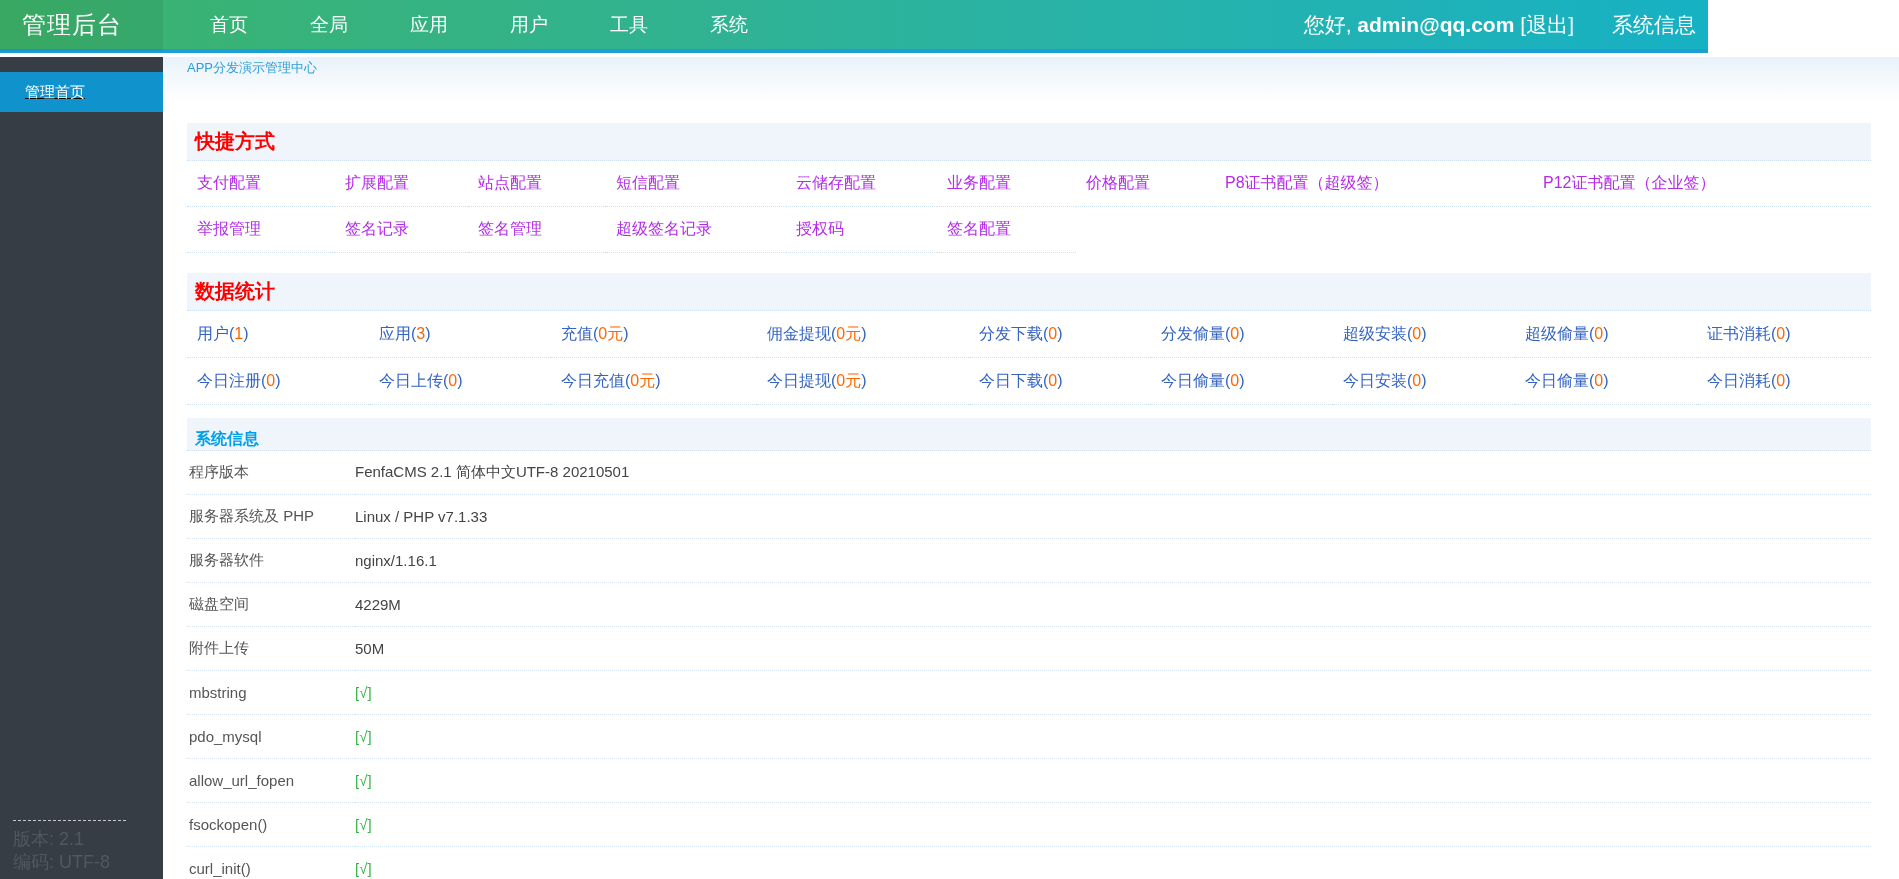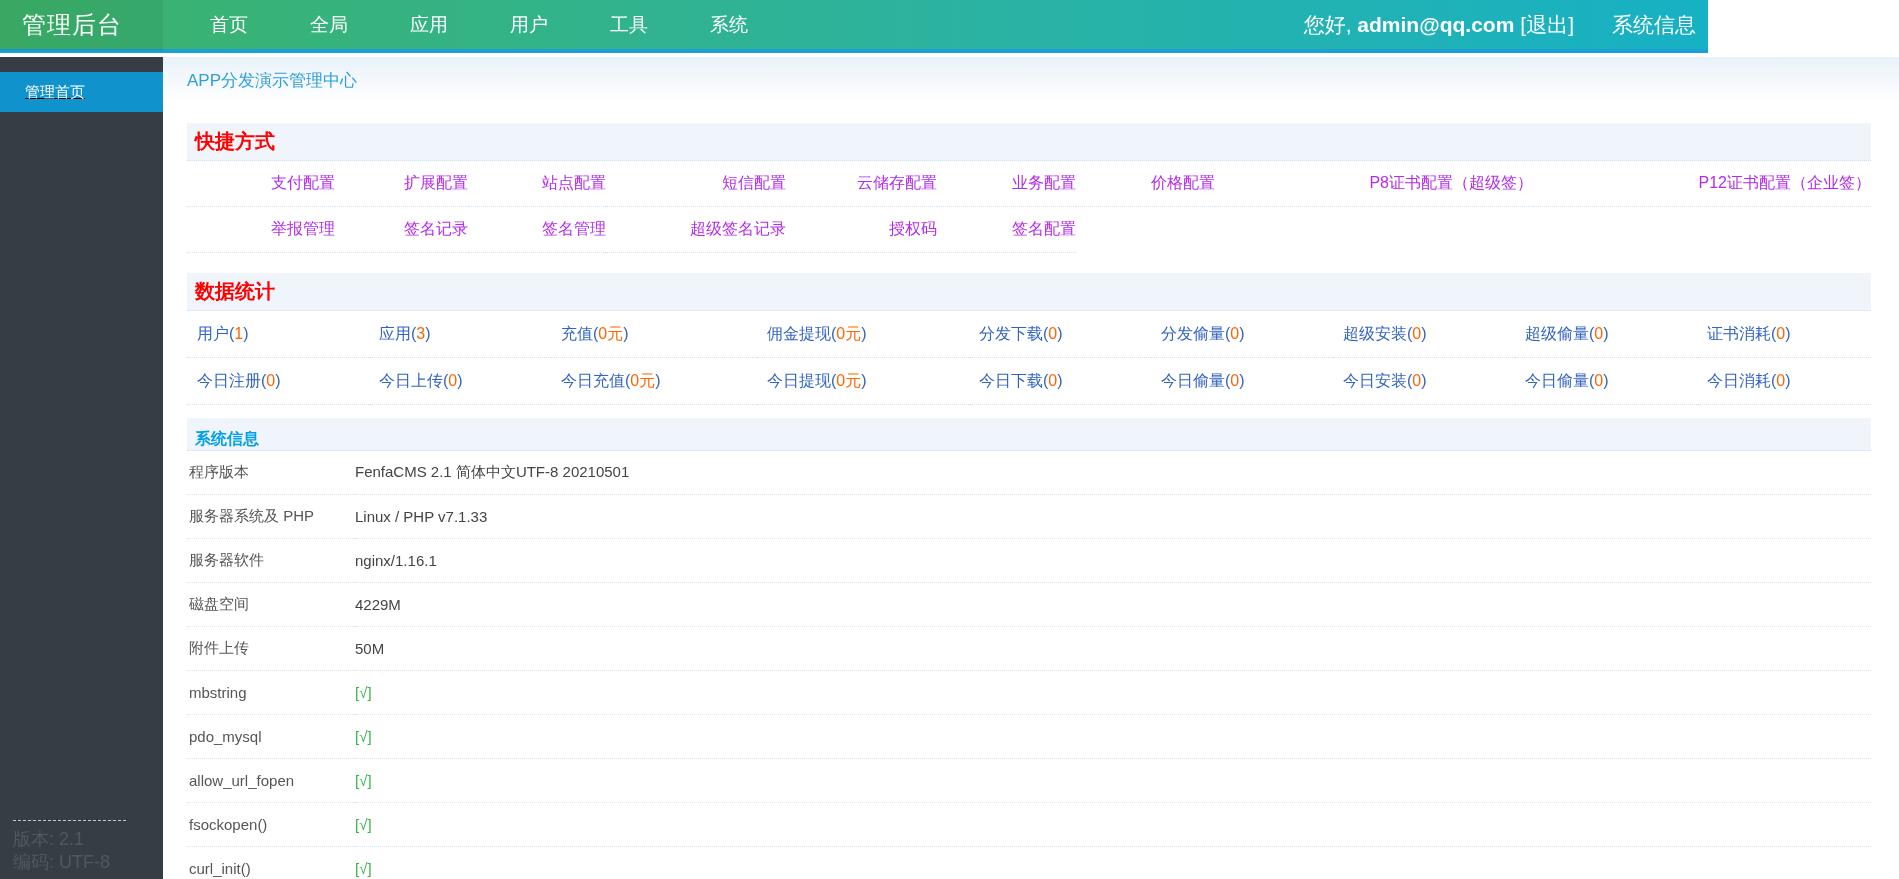--- a/index.html
+++ b/index.html
@@ -28,36 +28,36 @@
   .side-item { margin-top:15px; height:40px; line-height:40px; padding-left:25px;
     background:var(--sidebar-active,#1093cd); color:#fff; font-size:15px; cursor:pointer; }
   .side-footer { position:absolute; left:13px; bottom:5px; width:140px;
     color:#515860; font-size:18px; line-height:23px; }
   .side-footer .dash { width:113px; border-top:1px dashed #c3c9ce; margin-bottom:7px; }
 
   
   .main { position:absolute; left:163px; top:57px; right:0; bottom:0;
     background:linear-gradient(180deg,#e9f2fa 0,#ffffff 46px);
     padding:0 28px 0 24px; overflow:hidden; }
-  .page-title { padding-top:12px; height:46px; font-size:17px;
+  .page-title { padding-top:2px; height:46px; font-size:13px;
     color:var(--page-title-blue,#2e9fd8); }
 
   .band { display:flex; align-items:center; padding-left:8px;
     background:var(--section-band-bg,#eff5fb);
     border-bottom:1px dotted var(--dotted-border,#cee1f2); }
   .band-lg { height:38px; margin-top:20px; }
   .band-lg span { color:var(--section-title-red,#ff0000); font-size:20px; font-weight:bold; }
   .band-sm { height:33px; margin-top:13px;align-items:flex-end; }
   .band-sm span { color:var(--sysinfo-title-blue,#00a0e9); font-size:16px; font-weight:bold; }
 
   
   .sc-grid { display:grid;
     grid-template-columns:148px 133px 138px 180px 151px 139px 139px 318px minmax(0,1fr); }
   .sc-cell { height:46px; display:flex; align-items:center; padding-left:10px;
-    border-bottom:1px dotted var(--dotted-border,#cee1f2);justify-content:flex-end; }
+    border-bottom:1px dotted var(--dotted-border,#cee1f2); }
   .sc-cell.empty { border-bottom:none; }
   .sc-link { color:var(--link-purple,#b32ce8); font-size:16px; text-decoration:none; cursor:pointer; }
 
   
   .st-grid { display:grid; margin-top:14px; margin-top:0;
     grid-template-columns:182px 182px 206px 212px 182px 182px 182px 182px minmax(0,1fr); }
   .st-cell { height:47px; display:flex; align-items:center; padding-left:10px;
     border-bottom:1px dotted var(--dotted-border,#cee1f2); font-size:16px; white-space:nowrap; }
   .st-link { color:var(--stat-label-blue,#3464c2); text-decoration:none; cursor:pointer; }
   .st-paren { color:var(--stat-label-blue,#3464c2); }

